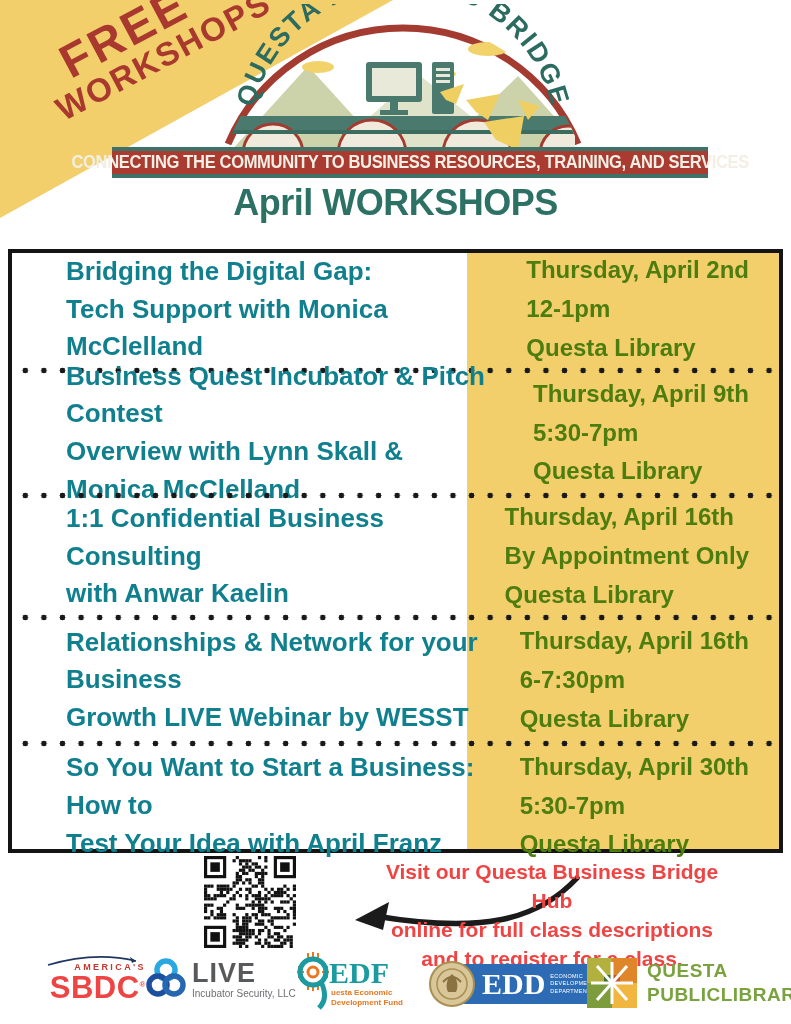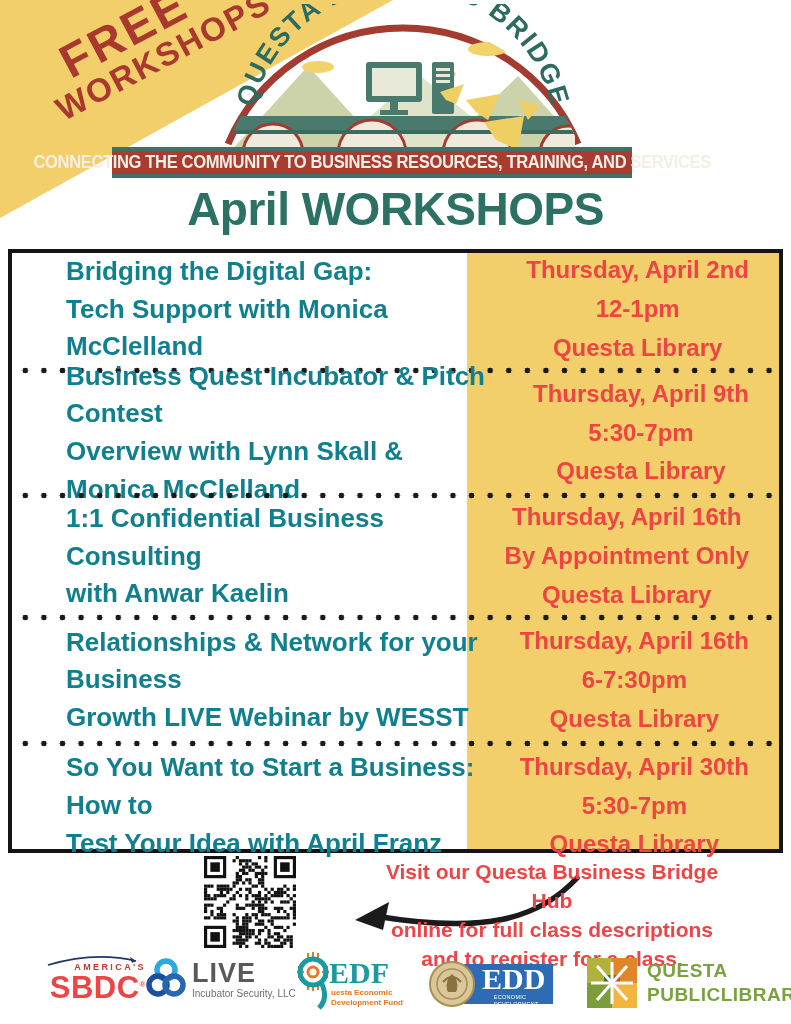--- a/index.html
+++ b/index.html
@@ -23,54 +23,54 @@
     white-space:nowrap;
   }
   .free-line1 { font-size:47px; letter-spacing:3px; margin-left:26px; }
   .free-line2 { font-size:33px; letter-spacing:2px; }
 
   
   .logo-svg { position:absolute; left:188px; top:4px; width:430px; height:150px; }
 
   
   .tagline {
-    position:absolute; left:112px; top:147px; width:520px; height:31px;
+    position:absolute; left:112px; top:147px; width:596px; height:31px;
     background:#a93b31; border-top:4px solid #3e7167; border-bottom:4px solid #3e7167;
     display:flex; align-items:center; justify-content:center;
   }
   .tagline span {
     color:#f3efe4; font-weight:bold; font-size:18px; white-space:nowrap;
     letter-spacing:-.4px; transform:scaleX(.92);
   }
 
   
   .page-title {
     position:absolute; left:0; top:182px; width:791px; text-align:center;
-    color:#2c7164; font-weight:bold; font-size:46px; letter-spacing:-.5px;
+    color:#2c7164; font-weight:bold; font-size:36px; letter-spacing:-.5px;
   }
 
   
   .sched {
     position:absolute; left:8px; top:249px; width:775px; height:604px;
     border:4px solid #141414; background:#ffffff;
   }
   .ycol { position:absolute; top:0; bottom:0; left:455px; right:0; background:#f3cf6b; }
   .rows { position:absolute; inset:0; display:flex; flex-direction:column; }
   .row { position:relative; display:flex; }
   .row .left {
     width:455px; padding-left:22px; padding-right:6px;
     display:flex; align-items:center;
     color:#10808f; font-weight:bold; font-size:26px; line-height:1.45;
     white-space:pre-line;
     margin-left:32px;
   }
   .row .right {
     flex:1; padding-right:30px;
-    display:flex; align-items:center; justify-content:flex-end; text-align:center;
-    color:#ef4444; font-weight:bold; font-size:24px; line-height:1.62;
+    display:flex; align-items:center; justify-content:flex-end; text-align:left;
+    color:#4d7c0f; font-weight:bold; font-size:24px; line-height:1.62;
     white-space:pre-line;
   }
   .dotline {
     height:9px; flex:none; position:relative;
     background-image:radial-gradient(circle, #191919 2.7px, rgba(0,0,0,0) 3.1px);
     background-size:18.6px 9px; background-repeat:repeat-x; background-position:4px center;
   }
   .r1{height:113px} .r2{height:116px} .r3{height:113px} .r4{height:117px} .r5{flex:1}
 
   
@@ -95,21 +95,21 @@
   .triad .text { margin-left:4px; }
   .triad .main { color:#58595b; font-weight:bold; font-size:27px; letter-spacing:1px; line-height:1; }
   .triad .sub { color:#6d6e71; font-size:10px; margin-top:1px; }
 
   .qedf { position:absolute; left:295px; top:2px; width:110px;text-decoration:underline; }
 
   .edd { position:absolute; left:428px; top:12px; display:flex; align-items:center; }
   .edd .seal { position:relative; z-index:2; margin-right:-16px; }
   .edd .band {
     background:#2d6cb5; height:40px; display:flex; align-items:center;
-    padding:0 8px 0 22px; color:#fff;flex-direction:column;
+    padding:0 8px 0 22px; color:#fff;
   }
   .edd .main { font-family:"Liberation Serif", serif; font-weight:bold; font-size:30px; line-height:1; }
   .edd .sub { font-size:5.5px; line-height:1.3; margin-left:5px; text-transform:uppercase; letter-spacing:.3px; }
 
   .qpl { position:absolute; left:587px; top:10px; display:flex; align-items:center; }
   .qpl .text { margin-left:10px; color:#7aa23e; font-weight:bold; font-size:19px; line-height:1.25; letter-spacing:.5px; white-space:pre-line; }
 </style>
 </head>
 <body>
 

